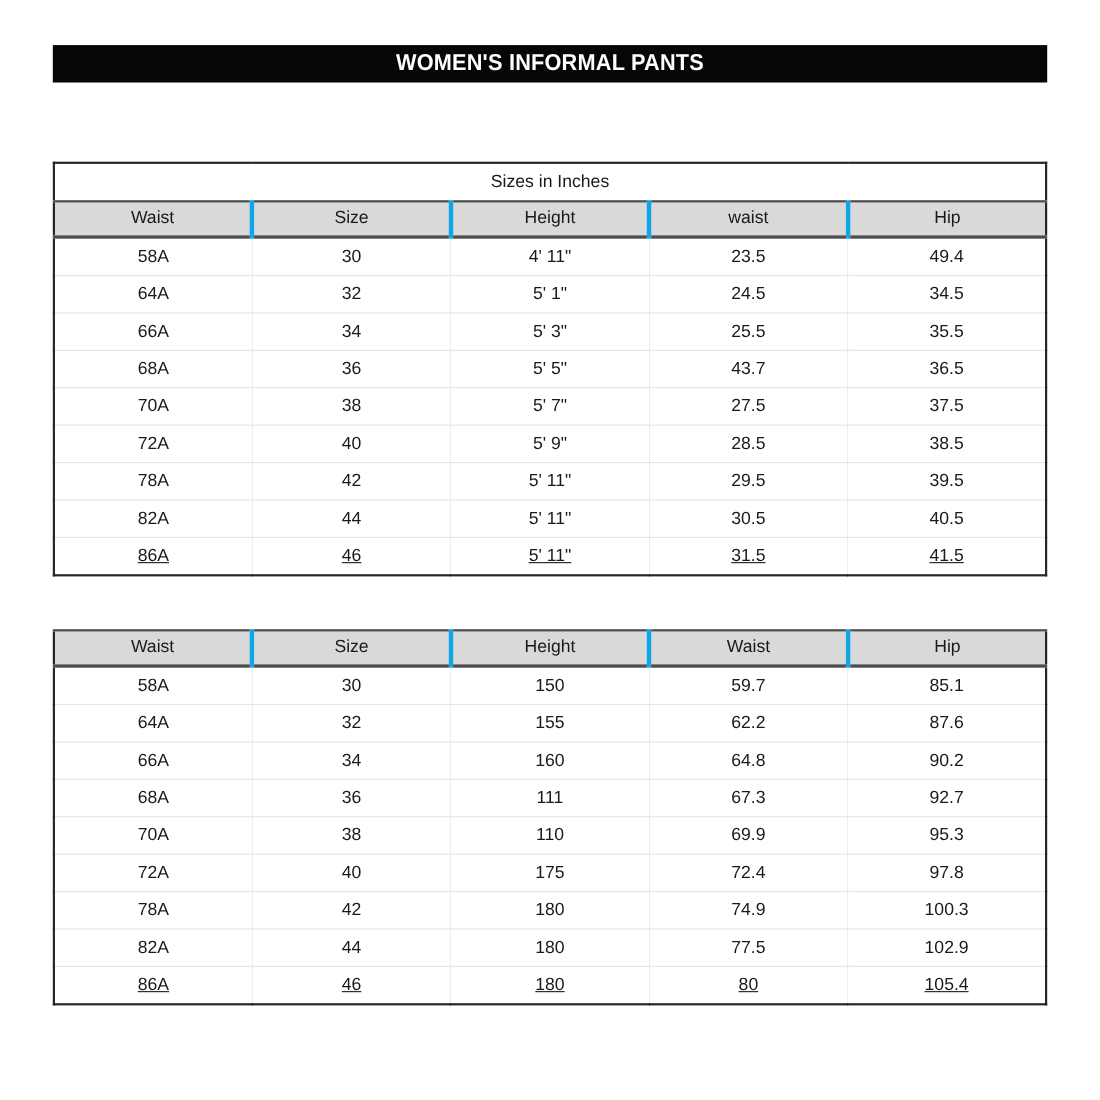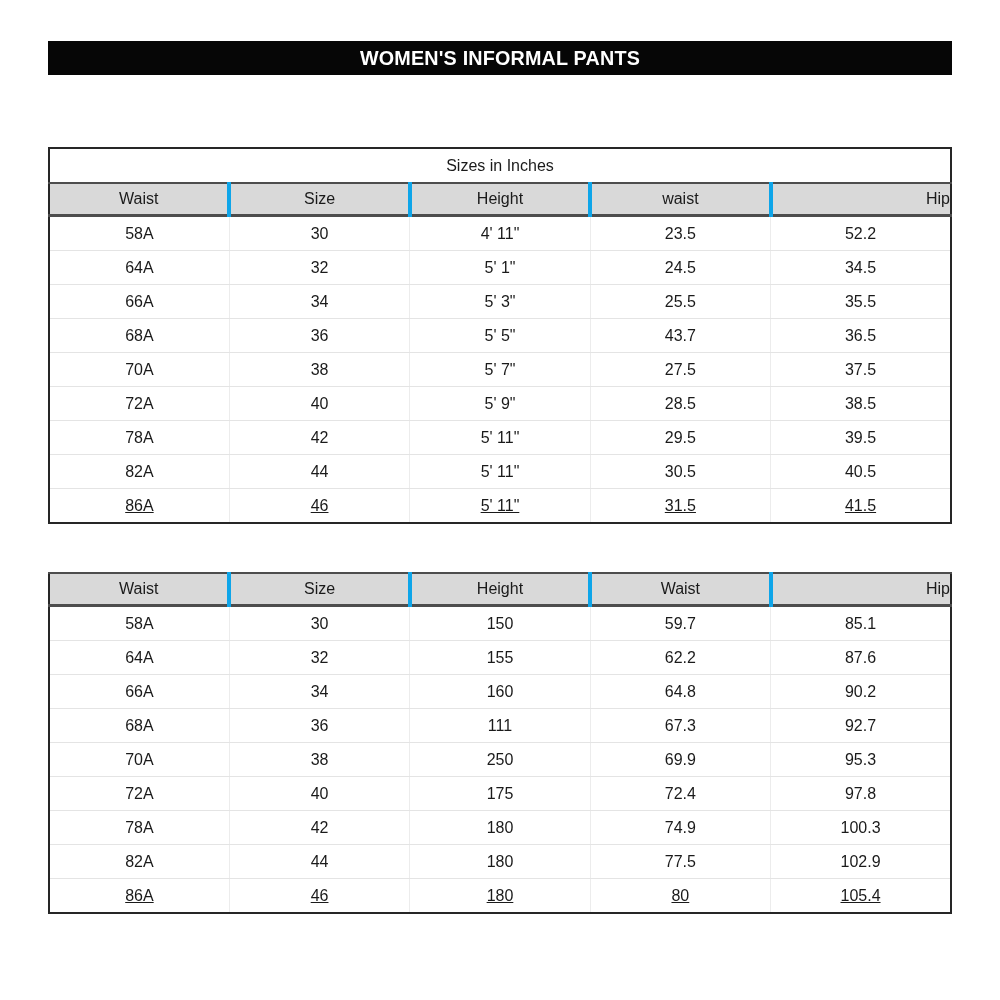--- a/index.html
+++ b/index.html
@@ -63,21 +63,21 @@
     height: 30px;
     background: #d9d9d9;
     border-top: 2px solid #4d4d4d;
     border-bottom: 3px solid #4d4d4d;
     border-right: 4px solid #0ea5e9;
     font-weight: normal;
     font-size: 16px;
     text-align: center;
     padding: 0;
   }
-  tr.header-row th:last-child { border-right: none; text-align: right; }
+  tr.header-row th:last-child { border-right: none; }
 
   tbody.rows td {
     height: 33px;
     text-align: center;
     border-right: 1px solid #ececec;
     border-bottom: 1px solid #e4e4e4;
     padding: 0;
     font-size: 16px;
   }
   tbody.rows td:last-child { border-right: none; }
@@ -105,21 +105,21 @@
             <th>waist</th>
             <th>Hip</th>
           </tr>
       </thead>
       <tbody class="rows">
           <tr>
             <td>58A</td>
             <td>30</td>
             <td>4' 11"</td>
             <td>23.5</td>
-            <td>52.2</td>
+            <td>49.4</td>
           </tr>
           <tr>
             <td>64A</td>
             <td>32</td>
             <td>5' 1"</td>
             <td>24.5</td>
             <td>34.5</td>
           </tr>
           <tr>
             <td>66A</td>
@@ -210,21 +210,21 @@
           <tr>
             <td>68A</td>
             <td>36</td>
             <td>111</td>
             <td>67.3</td>
             <td>92.7</td>
           </tr>
           <tr>
             <td>70A</td>
             <td>38</td>
-            <td>250</td>
+            <td>110</td>
             <td>69.9</td>
             <td>95.3</td>
           </tr>
           <tr>
             <td>72A</td>
             <td>40</td>
             <td>175</td>
             <td>72.4</td>
             <td>97.8</td>
           </tr>

